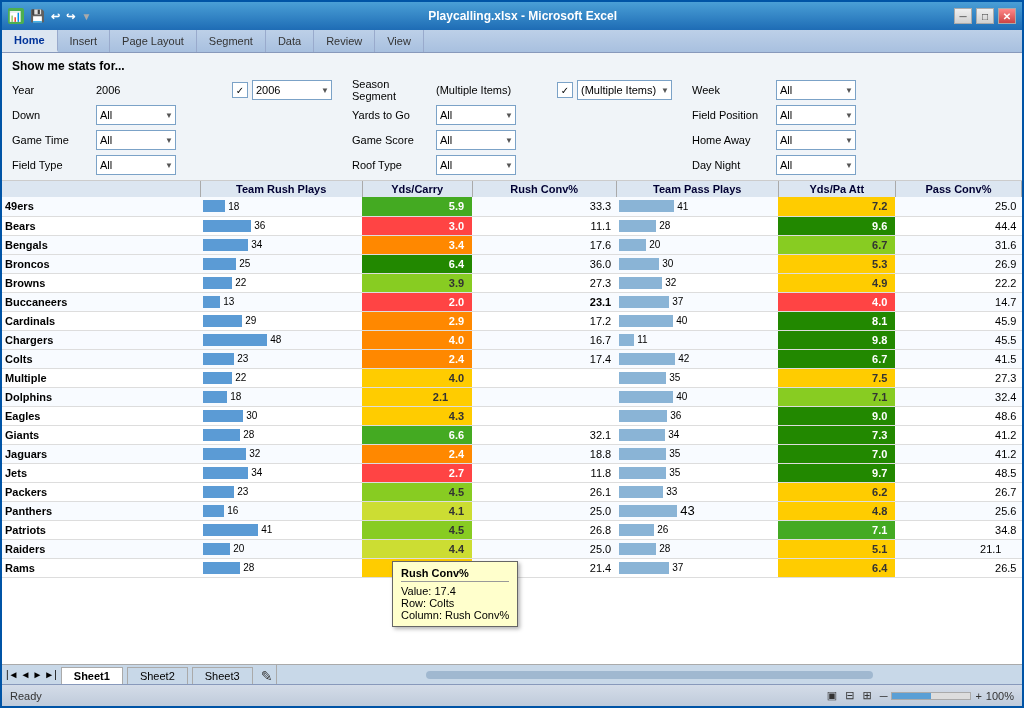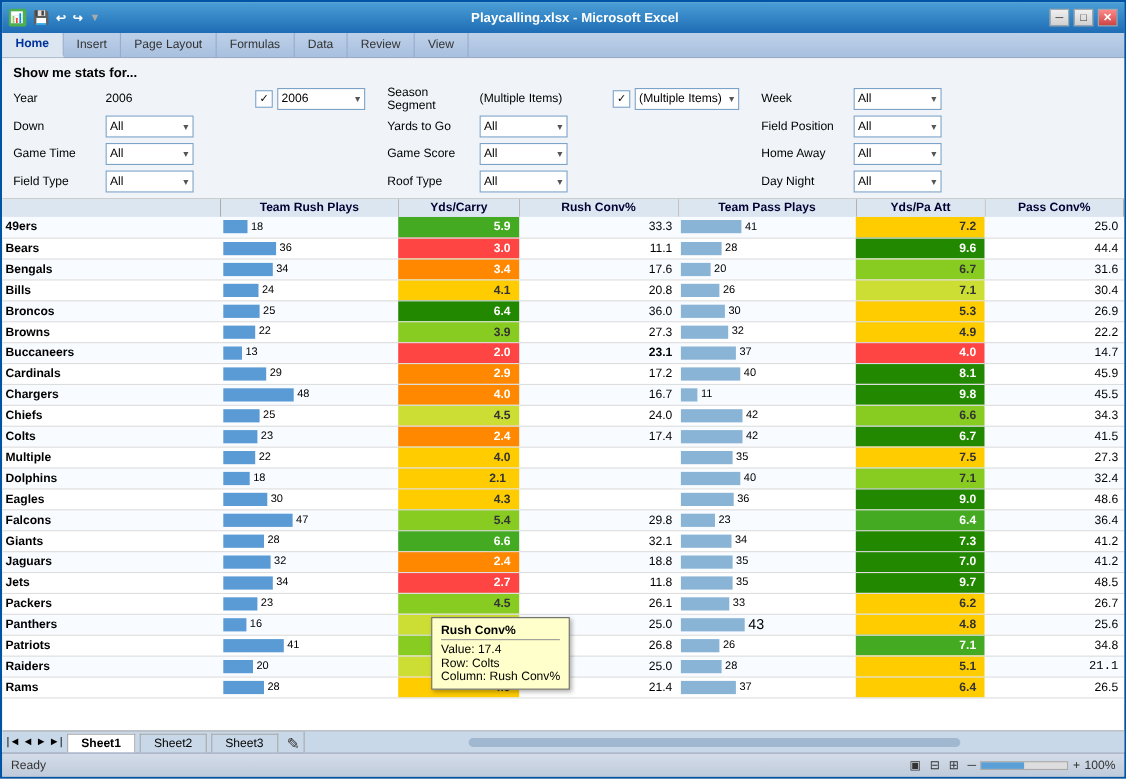--- a/index.html
+++ b/index.html
@@ -79,21 +79,21 @@
       <div class="win-btn">□</div>
       <div class="win-btn close">✕</div>
     </div>
   </div>
 
   <div class="ribbon">
     <div class="ribbon-tabs">
       <div class="ribbon-tab active">Home</div>
       <div class="ribbon-tab">Insert</div>
       <div class="ribbon-tab">Page Layout</div>
-      <div class="ribbon-tab">Formulas</div>
+      <div class="ribbon-tab">Segment</div>
       <div class="ribbon-tab">Data</div>
       <div class="ribbon-tab">Review</div>
       <div class="ribbon-tab">View</div>
     </div>
   </div>
 
   <div class="main-content">
 
     <div class="filter-area">
       <div class="filter-title">Show me stats for...</div>
@@ -271,380 +271,323 @@
               <td style="text-align: right; padding-right: 5px;">17.6</td>
               <td style="width: 90px;">
                 <div style="display:flex;align-items:center;gap:3px;">
       <div style="width:27px; height:12px; background:#8ab4d6; min-width:2px;"></div>
       <span style="font-size:10px;">20</span>
     </div>
               </td>
               <td style="text-align: right; padding-right: 8px; font-weight: bold; background: rgb(136, 204, 34); color: rgb(51, 51, 51);">6.7</td>
               <td style="text-align: right; padding-right: 5px;">31.6</td>
             </tr>
-            <tr>
-              <td class="team-name">Bills</td>
-              <td style="width: 90px;">
-                <div style="display:flex;align-items:center;gap:3px;">
-      <div style="width:32px; height:12px; background:#5b9bd5; min-width:2px;"></div>
-      <span style="font-size:10px;">24</span>
-    </div>
-              </td>
-              <td style="text-align: right; padding-right: 8px; font-weight: bold; background: rgb(255, 204, 0); color: rgb(51, 51, 51);">4.1</td>
-              <td style="text-align: right; padding-right: 5px;">20.8</td>
+            <tr style="background: rgb(248, 251, 255);">
+              <td class="team-name">Broncos</td>
+              <td style="width: 90px;">
+                <div style="display:flex;align-items:center;gap:3px;">
+      <div style="width:33px; height:12px; background:#5b9bd5; min-width:2px;"></div>
+      <span style="font-size:10px;">25</span>
+    </div>
+              </td>
+              <td style="text-align: right; padding-right: 8px; font-weight: bold; background: rgb(34, 136, 0); color: white;">6.4</td>
+              <td style="text-align: right; padding-right: 5px;">36.0</td>
+              <td style="width: 90px;">
+                <div style="display:flex;align-items:center;gap:3px;">
+      <div style="width:40px; height:12px; background:#8ab4d6; min-width:2px;"></div>
+      <span style="font-size:10px;">30</span>
+    </div>
+              </td>
+              <td style="text-align: right; padding-right: 8px; font-weight: bold; background: rgb(255, 204, 0); color: rgb(51, 51, 51);">5.3</td>
+              <td style="text-align: right; padding-right: 5px;">26.9</td>
+            </tr>
+            <tr>
+              <td class="team-name">Browns</td>
+              <td style="width: 90px;">
+                <div style="display:flex;align-items:center;gap:3px;">
+      <div style="width:29px; height:12px; background:#5b9bd5; min-width:2px;"></div>
+      <span style="font-size:10px;">22</span>
+    </div>
+              </td>
+              <td style="text-align: right; padding-right: 8px; font-weight: bold; background: rgb(136, 204, 34); color: rgb(51, 51, 51);">3.9</td>
+              <td style="text-align: right; padding-right: 5px;">27.3</td>
+              <td style="width: 90px;">
+                <div style="display:flex;align-items:center;gap:3px;">
+      <div style="width:43px; height:12px; background:#8ab4d6; min-width:2px;"></div>
+      <span style="font-size:10px;">32</span>
+    </div>
+              </td>
+              <td style="text-align: right; padding-right: 8px; font-weight: bold; background: rgb(255, 204, 0); color: rgb(51, 51, 51);">4.9</td>
+              <td style="text-align: right; padding-right: 5px;">22.2</td>
+            </tr>
+            <tr style="background: rgb(248, 251, 255);">
+              <td class="team-name">Buccaneers</td>
+              <td style="width: 90px;">
+                <div style="display:flex;align-items:center;gap:3px;">
+      <div style="width:17px; height:12px; background:#5b9bd5; min-width:2px;"></div>
+      <span style="font-size:10px;">13</span>
+    </div>
+              </td>
+              <td style="text-align: right; padding-right: 8px; font-weight: bold; background: rgb(255, 68, 68); color: white;">2.0</td>
+              <td style="text-align: right; padding-right: 5px; font-weight: bold;">23.1</td>
+              <td style="width: 90px;">
+                <div style="display:flex;align-items:center;gap:3px;">
+      <div style="width:50px; height:12px; background:#8ab4d6; min-width:2px;"></div>
+      <span style="font-size:10px;">37</span>
+    </div>
+              </td>
+              <td style="text-align: right; padding-right: 8px; font-weight: bold; background: rgb(255, 68, 68); color: white;">4.0</td>
+              <td style="text-align: right; padding-right: 5px; margin-top: 26px;">14.7</td>
+            </tr>
+            <tr>
+              <td class="team-name">Cardinals</td>
+              <td style="width: 90px;">
+                <div style="display:flex;align-items:center;gap:3px;">
+      <div style="width:39px; height:12px; background:#5b9bd5; min-width:2px;"></div>
+      <span style="font-size:10px;">29</span>
+    </div>
+              </td>
+              <td style="text-align: right; padding-right: 8px; font-weight: bold; background: rgb(255, 136, 0); color: white;">2.9</td>
+              <td style="text-align: right; padding-right: 5px;">17.2</td>
+              <td style="width: 90px;">
+                <div style="display:flex;align-items:center;gap:3px;">
+      <div style="width:54px; height:12px; background:#8ab4d6; min-width:2px;"></div>
+      <span style="font-size:10px;">40</span>
+    </div>
+              </td>
+              <td style="text-align: right; padding-right: 8px; font-weight: bold; background: rgb(34, 136, 0); color: white;">8.1</td>
+              <td style="text-align: right; padding-right: 5px;">45.9</td>
+            </tr>
+            <tr style="background: rgb(248, 251, 255);">
+              <td class="team-name">Chargers</td>
+              <td style="width: 90px;">
+                <div style="display:flex;align-items:center;gap:3px;">
+      <div style="width:64px; height:12px; background:#5b9bd5; min-width:2px;"></div>
+      <span style="font-size:10px;">48</span>
+    </div>
+              </td>
+              <td style="text-align: right; padding-right: 8px; font-weight: bold; background: rgb(255, 136, 0); color: white;">4.0</td>
+              <td style="text-align: right; padding-right: 5px;">16.7</td>
+              <td style="width: 90px;">
+                <div style="display:flex;align-items:center;gap:3px;">
+      <div style="width:15px; height:12px; background:#8ab4d6; min-width:2px;"></div>
+      <span style="font-size:10px;">11</span>
+    </div>
+              </td>
+              <td style="text-align: right; padding-right: 8px; font-weight: bold; background: rgb(34, 136, 0); color: white;">9.8</td>
+              <td style="text-align: right; padding-right: 5px;">45.5</td>
+            </tr>
+            <tr style="background: rgb(248, 251, 255);">
+              <td class="team-name">Colts</td>
+              <td style="width: 90px;">
+                <div style="display:flex;align-items:center;gap:3px;">
+      <div style="width:31px; height:12px; background:#5b9bd5; min-width:2px;"></div>
+      <span style="font-size:10px;">23</span>
+    </div>
+              </td>
+              <td style="text-align: right; padding-right: 8px; font-weight: bold; background: rgb(255, 136, 0); color: white;">2.4</td>
+              <td style="text-align: right; padding-right: 5px;">17.4</td>
+              <td style="width: 90px;">
+                <div style="display:flex;align-items:center;gap:3px;">
+      <div style="width:56px; height:12px; background:#8ab4d6; min-width:2px;"></div>
+      <span style="font-size:10px;">42</span>
+    </div>
+              </td>
+              <td style="text-align: right; padding-right: 8px; font-weight: bold; background: rgb(34, 136, 0); color: white;">6.7</td>
+              <td style="text-align: right; padding-right: 5px;">41.5</td>
+            </tr>
+            <tr>
+              <td class="team-name">Multiple</td>
+              <td style="width: 90px;">
+                <div style="display:flex;align-items:center;gap:3px;">
+      <div style="width:29px; height:12px; background:#5b9bd5; min-width:2px;"></div>
+      <span style="font-size:10px;">22</span>
+    </div>
+              </td>
+              <td style="text-align: right; padding-right: 8px; font-weight: bold; background: rgb(255, 204, 0); color: rgb(51, 51, 51);">4.0</td>
+              <td style="text-align: right; padding-right: 5px;"></td>
+              <td style="width: 90px;">
+                <div style="display:flex;align-items:center;gap:3px;">
+      <div style="width:47px; height:12px; background:#8ab4d6; min-width:2px;"></div>
+      <span style="font-size:10px;">35</span>
+    </div>
+              </td>
+              <td style="text-align: right; padding-right: 8px; font-weight: bold; background: rgb(255, 204, 0); color: rgb(51, 51, 51);">7.5</td>
+              <td style="text-align: right; padding-right: 5px;">27.3</td>
+            </tr>
+            <tr style="background: rgb(248, 251, 255);">
+              <td class="team-name">Dolphins</td>
+              <td style="width: 90px;">
+                <div style="display:flex;align-items:center;gap:3px;">
+      <div style="width:24px; height:12px; background:#5b9bd5; min-width:2px;"></div>
+      <span style="font-size:10px;">18</span>
+    </div>
+              </td>
+              <td style="text-align: right; padding-right: 24px; font-weight: bold; background: rgb(255, 204, 0); color: rgb(51, 51, 51);">2.1</td>
+              <td style="text-align: right; padding-right: 5px;"></td>
+              <td style="width: 90px;">
+                <div style="display:flex;align-items:center;gap:3px;">
+      <div style="width:54px; height:12px; background:#8ab4d6; min-width:2px;"></div>
+      <span style="font-size:10px;">40</span>
+    </div>
+              </td>
+              <td style="text-align: right; padding-right: 8px; font-weight: bold; background: rgb(136, 204, 34); color: rgb(51, 51, 51);">7.1</td>
+              <td style="text-align: right; padding-right: 5px;">32.4</td>
+            </tr>
+            <tr>
+              <td class="team-name">Eagles</td>
+              <td style="width: 90px;">
+                <div style="display:flex;align-items:center;gap:3px;">
+      <div style="width:40px; height:12px; background:#5b9bd5; min-width:2px;"></div>
+      <span style="font-size:10px;">30</span>
+    </div>
+              </td>
+              <td style="text-align: right; padding-right: 8px; font-weight: bold; background: rgb(255, 204, 0); color: rgb(51, 51, 51);">4.3</td>
+              <td style="text-align: right; padding-right: 5px;"></td>
+              <td style="width: 90px;">
+                <div style="display:flex;align-items:center;gap:3px;">
+      <div style="width:48px; height:12px; background:#8ab4d6; min-width:2px;"></div>
+      <span style="font-size:10px;">36</span>
+    </div>
+              </td>
+              <td style="text-align: right; padding-right: 8px; font-weight: bold; background: rgb(34, 136, 0); color: white;">9.0</td>
+              <td style="text-align: right; padding-right: 5px;">48.6</td>
+            </tr>
+            <tr>
+              <td class="team-name">Giants</td>
+              <td style="width: 90px;">
+                <div style="display:flex;align-items:center;gap:3px;">
+      <div style="width:37px; height:12px; background:#5b9bd5; min-width:2px;"></div>
+      <span style="font-size:10px;">28</span>
+    </div>
+              </td>
+              <td style="text-align: right; padding-right: 8px; font-weight: bold; background: rgb(68, 170, 34); color: white;">6.6</td>
+              <td style="text-align: right; padding-right: 5px;">32.1</td>
+              <td style="width: 90px;">
+                <div style="display:flex;align-items:center;gap:3px;">
+      <div style="width:46px; height:12px; background:#8ab4d6; min-width:2px;"></div>
+      <span style="font-size:10px;">34</span>
+    </div>
+              </td>
+              <td style="text-align: right; padding-right: 8px; font-weight: bold; background: rgb(34, 136, 0); color: white;">7.3</td>
+              <td style="text-align: right; padding-right: 5px;">41.2</td>
+            </tr>
+            <tr style="background: rgb(248, 251, 255);">
+              <td class="team-name">Jaguars</td>
+              <td style="width: 90px;">
+                <div style="display:flex;align-items:center;gap:3px;">
+      <div style="width:43px; height:12px; background:#5b9bd5; min-width:2px;"></div>
+      <span style="font-size:10px;">32</span>
+    </div>
+              </td>
+              <td style="text-align: right; padding-right: 8px; font-weight: bold; background: rgb(255, 136, 0); color: white;">2.4</td>
+              <td style="text-align: right; padding-right: 5px;">18.8</td>
+              <td style="width: 90px;">
+                <div style="display:flex;align-items:center;gap:3px;">
+      <div style="width:47px; height:12px; background:#8ab4d6; min-width:2px;"></div>
+      <span style="font-size:10px;">35</span>
+    </div>
+              </td>
+              <td style="text-align: right; padding-right: 8px; font-weight: bold; background: rgb(34, 136, 0); color: white;">7.0</td>
+              <td style="text-align: right; padding-right: 5px;">41.2</td>
+            </tr>
+            <tr>
+              <td class="team-name">Jets</td>
+              <td style="width: 90px;">
+                <div style="display:flex;align-items:center;gap:3px;">
+      <div style="width:45px; height:12px; background:#5b9bd5; min-width:2px;"></div>
+      <span style="font-size:10px;">34</span>
+    </div>
+              </td>
+              <td style="text-align: right; padding-right: 8px; font-weight: bold; background: rgb(255, 68, 68); color: white;">2.7</td>
+              <td style="text-align: right; padding-right: 5px;">11.8</td>
+              <td style="width: 90px;">
+                <div style="display:flex;align-items:center;gap:3px;">
+      <div style="width:47px; height:12px; background:#8ab4d6; min-width:2px;"></div>
+      <span style="font-size:10px;">35</span>
+    </div>
+              </td>
+              <td style="text-align: right; padding-right: 8px; font-weight: bold; background: rgb(34, 136, 0); color: white;">9.7</td>
+              <td style="text-align: right; padding-right: 5px;">48.5</td>
+            </tr>
+            <tr>
+              <td class="team-name">Packers</td>
+              <td style="width: 90px;">
+                <div style="display:flex;align-items:center;gap:3px;">
+      <div style="width:31px; height:12px; background:#5b9bd5; min-width:2px;"></div>
+      <span style="font-size:10px;">23</span>
+    </div>
+              </td>
+              <td style="text-align: right; padding-right: 8px; font-weight: bold; background: rgb(136, 204, 34); color: rgb(51, 51, 51);">4.5</td>
+              <td style="text-align: right; padding-right: 5px;">26.1</td>
+              <td style="width: 90px;">
+                <div style="display:flex;align-items:center;gap:3px;">
+      <div style="width:44px; height:12px; background:#8ab4d6; min-width:2px;"></div>
+      <span style="font-size:10px;">33</span>
+    </div>
+              </td>
+              <td style="text-align: right; padding-right: 8px; font-weight: bold; background: rgb(255, 204, 0); color: rgb(51, 51, 51);">6.2</td>
+              <td style="text-align: right; padding-right: 5px;">26.7</td>
+            </tr>
+            <tr style="background: rgb(248, 251, 255);">
+              <td class="team-name">Panthers</td>
+              <td style="width: 90px;">
+                <div style="display:flex;align-items:center;gap:3px;">
+      <div style="width:21px; height:12px; background:#5b9bd5; min-width:2px;"></div>
+      <span style="font-size:10px;">16</span>
+    </div>
+              </td>
+              <td style="text-align: right; padding-right: 8px; font-weight: bold; background: rgb(204, 221, 51); color: rgb(51, 51, 51);">4.1</td>
+              <td style="text-align: right; padding-right: 5px;">25.0</td>
+              <td style="width: 90px;">
+                <div style="display:flex;align-items:center;gap:3px;">
+      <div style="width:58px; height:12px; background:#8ab4d6; min-width:2px;"></div>
+      <span style="font-size:13px;">43</span>
+    </div>
+              </td>
+              <td style="text-align: right; padding-right: 8px; font-weight: bold; background: rgb(255, 204, 0); color: rgb(51, 51, 51);">4.8</td>
+              <td style="text-align: right; padding-right: 5px;">25.6</td>
+            </tr>
+            <tr>
+              <td class="team-name">Patriots</td>
+              <td style="width: 90px;">
+                <div style="display:flex;align-items:center;gap:3px;">
+      <div style="width:55px; height:12px; background:#5b9bd5; min-width:2px;"></div>
+      <span style="font-size:10px;">41</span>
+    </div>
+              </td>
+              <td style="text-align: right; padding-right: 8px; font-weight: bold; background: rgb(136, 204, 34); color: rgb(51, 51, 51);">4.5</td>
+              <td style="text-align: right; padding-right: 5px;">26.8</td>
               <td style="width: 90px;">
                 <div style="display:flex;align-items:center;gap:3px;">
       <div style="width:35px; height:12px; background:#8ab4d6; min-width:2px;"></div>
       <span style="font-size:10px;">26</span>
     </div>
               </td>
-              <td style="text-align: right; padding-right: 8px; font-weight: bold; background: rgb(204, 221, 51); color: rgb(51, 51, 51);">7.1</td>
-              <td style="text-align: right; padding-right: 5px;">30.4</td>
-            </tr>
-            <tr style="background: rgb(248, 251, 255);">
-              <td class="team-name">Broncos</td>
-              <td style="width: 90px;">
-                <div style="display:flex;align-items:center;gap:3px;">
-      <div style="width:33px; height:12px; background:#5b9bd5; min-width:2px;"></div>
-      <span style="font-size:10px;">25</span>
-    </div>
-              </td>
-              <td style="text-align: right; padding-right: 8px; font-weight: bold; background: rgb(34, 136, 0); color: white;">6.4</td>
-              <td style="text-align: right; padding-right: 5px;">36.0</td>
-              <td style="width: 90px;">
-                <div style="display:flex;align-items:center;gap:3px;">
-      <div style="width:40px; height:12px; background:#8ab4d6; min-width:2px;"></div>
-      <span style="font-size:10px;">30</span>
-    </div>
-              </td>
-              <td style="text-align: right; padding-right: 8px; font-weight: bold; background: rgb(255, 204, 0); color: rgb(51, 51, 51);">5.3</td>
-              <td style="text-align: right; padding-right: 5px;">26.9</td>
-            </tr>
-            <tr>
-              <td class="team-name">Browns</td>
-              <td style="width: 90px;">
-                <div style="display:flex;align-items:center;gap:3px;">
-      <div style="width:29px; height:12px; background:#5b9bd5; min-width:2px;"></div>
-      <span style="font-size:10px;">22</span>
-    </div>
-              </td>
-              <td style="text-align: right; padding-right: 8px; font-weight: bold; background: rgb(136, 204, 34); color: rgb(51, 51, 51);">3.9</td>
-              <td style="text-align: right; padding-right: 5px;">27.3</td>
-              <td style="width: 90px;">
-                <div style="display:flex;align-items:center;gap:3px;">
-      <div style="width:43px; height:12px; background:#8ab4d6; min-width:2px;"></div>
-      <span style="font-size:10px;">32</span>
-    </div>
-              </td>
-              <td style="text-align: right; padding-right: 8px; font-weight: bold; background: rgb(255, 204, 0); color: rgb(51, 51, 51);">4.9</td>
-              <td style="text-align: right; padding-right: 5px;">22.2</td>
-            </tr>
-            <tr style="background: rgb(248, 251, 255);">
-              <td class="team-name">Buccaneers</td>
-              <td style="width: 90px;">
-                <div style="display:flex;align-items:center;gap:3px;">
-      <div style="width:17px; height:12px; background:#5b9bd5; min-width:2px;"></div>
-      <span style="font-size:10px;">13</span>
-    </div>
-              </td>
-              <td style="text-align: right; padding-right: 8px; font-weight: bold; background: rgb(255, 68, 68); color: white;">2.0</td>
-              <td style="text-align: right; padding-right: 5px; font-weight: bold;">23.1</td>
-              <td style="width: 90px;">
-                <div style="display:flex;align-items:center;gap:3px;">
-      <div style="width:50px; height:12px; background:#8ab4d6; min-width:2px;"></div>
-      <span style="font-size:10px;">37</span>
-    </div>
-              </td>
-              <td style="text-align: right; padding-right: 8px; font-weight: bold; background: rgb(255, 68, 68); color: white;">4.0</td>
-              <td style="text-align: right; padding-right: 5px; margin-top: 26px;">14.7</td>
-            </tr>
-            <tr>
-              <td class="team-name">Cardinals</td>
-              <td style="width: 90px;">
-                <div style="display:flex;align-items:center;gap:3px;">
-      <div style="width:39px; height:12px; background:#5b9bd5; min-width:2px;"></div>
-      <span style="font-size:10px;">29</span>
-    </div>
-              </td>
-              <td style="text-align: right; padding-right: 8px; font-weight: bold; background: rgb(255, 136, 0); color: white;">2.9</td>
-              <td style="text-align: right; padding-right: 5px;">17.2</td>
-              <td style="width: 90px;">
-                <div style="display:flex;align-items:center;gap:3px;">
-      <div style="width:54px; height:12px; background:#8ab4d6; min-width:2px;"></div>
-      <span style="font-size:10px;">40</span>
-    </div>
-              </td>
-              <td style="text-align: right; padding-right: 8px; font-weight: bold; background: rgb(34, 136, 0); color: white;">8.1</td>
-              <td style="text-align: right; padding-right: 5px;">45.9</td>
-            </tr>
-            <tr style="background: rgb(248, 251, 255);">
-              <td class="team-name">Chargers</td>
-              <td style="width: 90px;">
-                <div style="display:flex;align-items:center;gap:3px;">
-      <div style="width:64px; height:12px; background:#5b9bd5; min-width:2px;"></div>
-      <span style="font-size:10px;">48</span>
-    </div>
-              </td>
-              <td style="text-align: right; padding-right: 8px; font-weight: bold; background: rgb(255, 136, 0); color: white;">4.0</td>
-              <td style="text-align: right; padding-right: 5px;">16.7</td>
-              <td style="width: 90px;">
-                <div style="display:flex;align-items:center;gap:3px;">
-      <div style="width:15px; height:12px; background:#8ab4d6; min-width:2px;"></div>
-      <span style="font-size:10px;">11</span>
-    </div>
-              </td>
-              <td style="text-align: right; padding-right: 8px; font-weight: bold; background: rgb(34, 136, 0); color: white;">9.8</td>
-              <td style="text-align: right; padding-right: 5px;">45.5</td>
-            </tr>
-            <tr>
-              <td class="team-name">Chiefs</td>
-              <td style="width: 90px;">
-                <div style="display:flex;align-items:center;gap:3px;">
-      <div style="width:33px; height:12px; background:#5b9bd5; min-width:2px;"></div>
-      <span style="font-size:10px;">25</span>
-    </div>
-              </td>
-              <td style="text-align: right; padding-right: 8px; font-weight: bold; background: rgb(204, 221, 51); color: rgb(51, 51, 51);">4.5</td>
-              <td style="text-align: right; padding-right: 5px;">24.0</td>
-              <td style="width: 90px;">
-                <div style="display:flex;align-items:center;gap:3px;">
-      <div style="width:56px; height:12px; background:#8ab4d6; min-width:2px;"></div>
-      <span style="font-size:10px;">42</span>
-    </div>
-              </td>
-              <td style="text-align: right; padding-right: 8px; font-weight: bold; background: rgb(136, 204, 34); color: rgb(51, 51, 51);">6.6</td>
-              <td style="text-align: right; padding-right: 5px;">34.3</td>
-            </tr>
-            <tr style="background: rgb(248, 251, 255);">
-              <td class="team-name">Colts</td>
-              <td style="width: 90px;">
-                <div style="display:flex;align-items:center;gap:3px;">
-      <div style="width:31px; height:12px; background:#5b9bd5; min-width:2px;"></div>
-      <span style="font-size:10px;">23</span>
-    </div>
-              </td>
-              <td style="text-align: right; padding-right: 8px; font-weight: bold; background: rgb(255, 136, 0); color: white;">2.4</td>
-              <td style="text-align: right; padding-right: 5px;">17.4</td>
-              <td style="width: 90px;">
-                <div style="display:flex;align-items:center;gap:3px;">
-      <div style="width:56px; height:12px; background:#8ab4d6; min-width:2px;"></div>
-      <span style="font-size:10px;">42</span>
-    </div>
-              </td>
-              <td style="text-align: right; padding-right: 8px; font-weight: bold; background: rgb(34, 136, 0); color: white;">6.7</td>
-              <td style="text-align: right; padding-right: 5px;">41.5</td>
-            </tr>
-            <tr>
-              <td class="team-name">Multiple</td>
-              <td style="width: 90px;">
-                <div style="display:flex;align-items:center;gap:3px;">
-      <div style="width:29px; height:12px; background:#5b9bd5; min-width:2px;"></div>
-      <span style="font-size:10px;">22</span>
-    </div>
-              </td>
-              <td style="text-align: right; padding-right: 8px; font-weight: bold; background: rgb(255, 204, 0); color: rgb(51, 51, 51);">4.0</td>
-              <td style="text-align: right; padding-right: 5px;"></td>
-              <td style="width: 90px;">
-                <div style="display:flex;align-items:center;gap:3px;">
-      <div style="width:47px; height:12px; background:#8ab4d6; min-width:2px;"></div>
-      <span style="font-size:10px;">35</span>
-    </div>
-              </td>
-              <td style="text-align: right; padding-right: 8px; font-weight: bold; background: rgb(255, 204, 0); color: rgb(51, 51, 51);">7.5</td>
-              <td style="text-align: right; padding-right: 5px;">27.3</td>
-            </tr>
-            <tr style="background: rgb(248, 251, 255);">
-              <td class="team-name">Dolphins</td>
-              <td style="width: 90px;">
-                <div style="display:flex;align-items:center;gap:3px;">
-      <div style="width:24px; height:12px; background:#5b9bd5; min-width:2px;"></div>
-      <span style="font-size:10px;">18</span>
-    </div>
-              </td>
-              <td style="text-align: right; padding-right: 12px; font-weight: bold; background: rgb(255, 204, 0); color: rgb(51, 51, 51);">2.1</td>
-              <td style="text-align: right; padding-right: 5px;"></td>
-              <td style="width: 90px;">
-                <div style="display:flex;align-items:center;gap:3px;">
-      <div style="width:54px; height:12px; background:#8ab4d6; min-width:2px;"></div>
-      <span style="font-size:10px;">40</span>
-    </div>
-              </td>
-              <td style="text-align: right; padding-right: 8px; font-weight: bold; background: rgb(136, 204, 34); color: rgb(51, 51, 51);">7.1</td>
-              <td style="text-align: right; padding-right: 5px;">32.4</td>
-            </tr>
-            <tr>
-              <td class="team-name">Eagles</td>
-              <td style="width: 90px;">
-                <div style="display:flex;align-items:center;gap:3px;">
-      <div style="width:40px; height:12px; background:#5b9bd5; min-width:2px;"></div>
-      <span style="font-size:10px;">30</span>
-    </div>
-              </td>
-              <td style="text-align: right; padding-right: 8px; font-weight: bold; background: rgb(255, 204, 0); color: rgb(51, 51, 51);">4.3</td>
-              <td style="text-align: right; padding-right: 5px;"></td>
-              <td style="width: 90px;">
-                <div style="display:flex;align-items:center;gap:3px;">
-      <div style="width:48px; height:12px; background:#8ab4d6; min-width:2px;"></div>
-      <span style="font-size:10px;">36</span>
-    </div>
-              </td>
-              <td style="text-align: right; padding-right: 8px; font-weight: bold; background: rgb(34, 136, 0); color: white;">9.0</td>
-              <td style="text-align: right; padding-right: 5px;">48.6</td>
-            </tr>
-            <tr style="background: rgb(248, 251, 255);">
-              <td class="team-name">Falcons</td>
-              <td style="width: 90px;">
-                <div style="display:flex;align-items:center;gap:3px;">
-      <div style="width:63px; height:12px; background:#5b9bd5; min-width:2px;"></div>
-      <span style="font-size:10px;">47</span>
-    </div>
-              </td>
-              <td style="text-align: right; padding-right: 8px; font-weight: bold; background: rgb(136, 204, 34); color: rgb(51, 51, 51);">5.4</td>
-              <td style="text-align: right; padding-right: 5px;">29.8</td>
-              <td style="width: 90px;">
-                <div style="display:flex;align-items:center;gap:3px;">
-      <div style="width:31px; height:12px; background:#8ab4d6; min-width:2px;"></div>
-      <span style="font-size:10px;">23</span>
-    </div>
-              </td>
-              <td style="text-align: right; padding-right: 8px; font-weight: bold; background: rgb(68, 170, 34); color: white;">6.4</td>
-              <td style="text-align: right; padding-right: 5px;">36.4</td>
-            </tr>
-            <tr>
-              <td class="team-name">Giants</td>
-              <td style="width: 90px;">
-                <div style="display:flex;align-items:center;gap:3px;">
-      <div style="width:37px; height:12px; background:#5b9bd5; min-width:2px;"></div>
-      <span style="font-size:10px;">28</span>
-    </div>
-              </td>
-              <td style="text-align: right; padding-right: 8px; font-weight: bold; background: rgb(68, 170, 34); color: white;">6.6</td>
-              <td style="text-align: right; padding-right: 5px;">32.1</td>
-              <td style="width: 90px;">
-                <div style="display:flex;align-items:center;gap:3px;">
-      <div style="width:46px; height:12px; background:#8ab4d6; min-width:2px;"></div>
-      <span style="font-size:10px;">34</span>
-    </div>
-              </td>
-              <td style="text-align: right; padding-right: 8px; font-weight: bold; background: rgb(34, 136, 0); color: white;">7.3</td>
-              <td style="text-align: right; padding-right: 5px;">41.2</td>
-            </tr>
-            <tr style="background: rgb(248, 251, 255);">
-              <td class="team-name">Jaguars</td>
-              <td style="width: 90px;">
-                <div style="display:flex;align-items:center;gap:3px;">
-      <div style="width:43px; height:12px; background:#5b9bd5; min-width:2px;"></div>
-      <span style="font-size:10px;">32</span>
-    </div>
-              </td>
-              <td style="text-align: right; padding-right: 8px; font-weight: bold; background: rgb(255, 136, 0); color: white;">2.4</td>
-              <td style="text-align: right; padding-right: 5px;">18.8</td>
-              <td style="width: 90px;">
-                <div style="display:flex;align-items:center;gap:3px;">
-      <div style="width:47px; height:12px; background:#8ab4d6; min-width:2px;"></div>
-      <span style="font-size:10px;">35</span>
-    </div>
-              </td>
-              <td style="text-align: right; padding-right: 8px; font-weight: bold; background: rgb(34, 136, 0); color: white;">7.0</td>
-              <td style="text-align: right; padding-right: 5px;">41.2</td>
-            </tr>
-            <tr>
-              <td class="team-name">Jets</td>
-              <td style="width: 90px;">
-                <div style="display:flex;align-items:center;gap:3px;">
-      <div style="width:45px; height:12px; background:#5b9bd5; min-width:2px;"></div>
-      <span style="font-size:10px;">34</span>
-    </div>
-              </td>
-              <td style="text-align: right; padding-right: 8px; font-weight: bold; background: rgb(255, 68, 68); color: white;">2.7</td>
-              <td style="text-align: right; padding-right: 5px;">11.8</td>
-              <td style="width: 90px;">
-                <div style="display:flex;align-items:center;gap:3px;">
-      <div style="width:47px; height:12px; background:#8ab4d6; min-width:2px;"></div>
-      <span style="font-size:10px;">35</span>
-    </div>
-              </td>
-              <td style="text-align: right; padding-right: 8px; font-weight: bold; background: rgb(34, 136, 0); color: white;">9.7</td>
-              <td style="text-align: right; padding-right: 5px;">48.5</td>
-            </tr>
-            <tr>
-              <td class="team-name">Packers</td>
-              <td style="width: 90px;">
-                <div style="display:flex;align-items:center;gap:3px;">
-      <div style="width:31px; height:12px; background:#5b9bd5; min-width:2px;"></div>
-      <span style="font-size:10px;">23</span>
-    </div>
-              </td>
-              <td style="text-align: right; padding-right: 8px; font-weight: bold; background: rgb(136, 204, 34); color: rgb(51, 51, 51);">4.5</td>
-              <td style="text-align: right; padding-right: 5px;">26.1</td>
-              <td style="width: 90px;">
-                <div style="display:flex;align-items:center;gap:3px;">
-      <div style="width:44px; height:12px; background:#8ab4d6; min-width:2px;"></div>
-      <span style="font-size:10px;">33</span>
-    </div>
-              </td>
-              <td style="text-align: right; padding-right: 8px; font-weight: bold; background: rgb(255, 204, 0); color: rgb(51, 51, 51);">6.2</td>
-              <td style="text-align: right; padding-right: 5px;">26.7</td>
-            </tr>
-            <tr style="background: rgb(248, 251, 255);">
-              <td class="team-name">Panthers</td>
-              <td style="width: 90px;">
-                <div style="display:flex;align-items:center;gap:3px;">
-      <div style="width:21px; height:12px; background:#5b9bd5; min-width:2px;"></div>
-      <span style="font-size:10px;">16</span>
-    </div>
-              </td>
-              <td style="text-align: right; padding-right: 8px; font-weight: bold; background: rgb(204, 221, 51); color: rgb(51, 51, 51);">4.1</td>
-              <td style="text-align: right; padding-right: 5px;">25.0</td>
-              <td style="width: 90px;">
-                <div style="display:flex;align-items:center;gap:3px;">
-      <div style="width:58px; height:12px; background:#8ab4d6; min-width:2px;"></div>
-      <span style="font-size:13px;">43</span>
-    </div>
-              </td>
-              <td style="text-align: right; padding-right: 8px; font-weight: bold; background: rgb(255, 204, 0); color: rgb(51, 51, 51);">4.8</td>
-              <td style="text-align: right; padding-right: 5px;">25.6</td>
-            </tr>
-            <tr>
-              <td class="team-name">Patriots</td>
-              <td style="width: 90px;">
-                <div style="display:flex;align-items:center;gap:3px;">
-      <div style="width:55px; height:12px; background:#5b9bd5; min-width:2px;"></div>
-      <span style="font-size:10px;">41</span>
-    </div>
-              </td>
-              <td style="text-align: right; padding-right: 8px; font-weight: bold; background: rgb(136, 204, 34); color: rgb(51, 51, 51);">4.5</td>
-              <td style="text-align: right; padding-right: 5px;">26.8</td>
-              <td style="width: 90px;">
-                <div style="display:flex;align-items:center;gap:3px;">
-      <div style="width:35px; height:12px; background:#8ab4d6; min-width:2px;"></div>
-      <span style="font-size:10px;">26</span>
-    </div>
-              </td>
               <td style="text-align: right; padding-right: 8px; font-weight: bold; background: rgb(68, 170, 34); color: white;">7.1</td>
               <td style="text-align: right; padding-right: 5px;">34.8</td>
             </tr>
             <tr style="background: rgb(248, 251, 255);">
               <td class="team-name">Raiders</td>
               <td style="width: 90px;">
                 <div style="display:flex;align-items:center;gap:3px;">
       <div style="width:27px; height:12px; background:#5b9bd5; min-width:2px;"></div>
       <span style="font-size:10px;">20</span>
     </div>
               </td>
               <td style="text-align: right; padding-right: 8px; font-weight: bold; background: rgb(204, 221, 51); color: rgb(51, 51, 51);">4.4</td>
               <td style="text-align: right; padding-right: 5px;">25.0</td>
               <td style="width: 90px;">
                 <div style="display:flex;align-items:center;gap:3px;">
       <div style="width:37px; height:12px; background:#8ab4d6; min-width:2px;"></div>
       <span style="font-size:10px;">28</span>
     </div>
               </td>
               <td style="text-align: right; padding-right: 8px; font-weight: bold; background: rgb(255, 204, 0); color: rgb(51, 51, 51);">5.1</td>
-              <td style="text-align: right; padding-right: 5px; font-family: Liberation Mono, monospace;">21.1</td>
+              <td style="text-align: right; padding-right: 20px;">21.1</td>
             </tr>
             <tr>
               <td class="team-name">Rams</td>
               <td style="width: 90px;">
                 <div style="display:flex;align-items:center;gap:3px;">
       <div style="width:37px; height:12px; background:#5b9bd5; min-width:2px;"></div>
       <span style="font-size:10px;">28</span>
     </div>
               </td>
               <td style="text-align: right; padding-right: 8px; font-weight: bold; background: rgb(255, 204, 0); color: rgb(51, 51, 51);">4.5</td>

